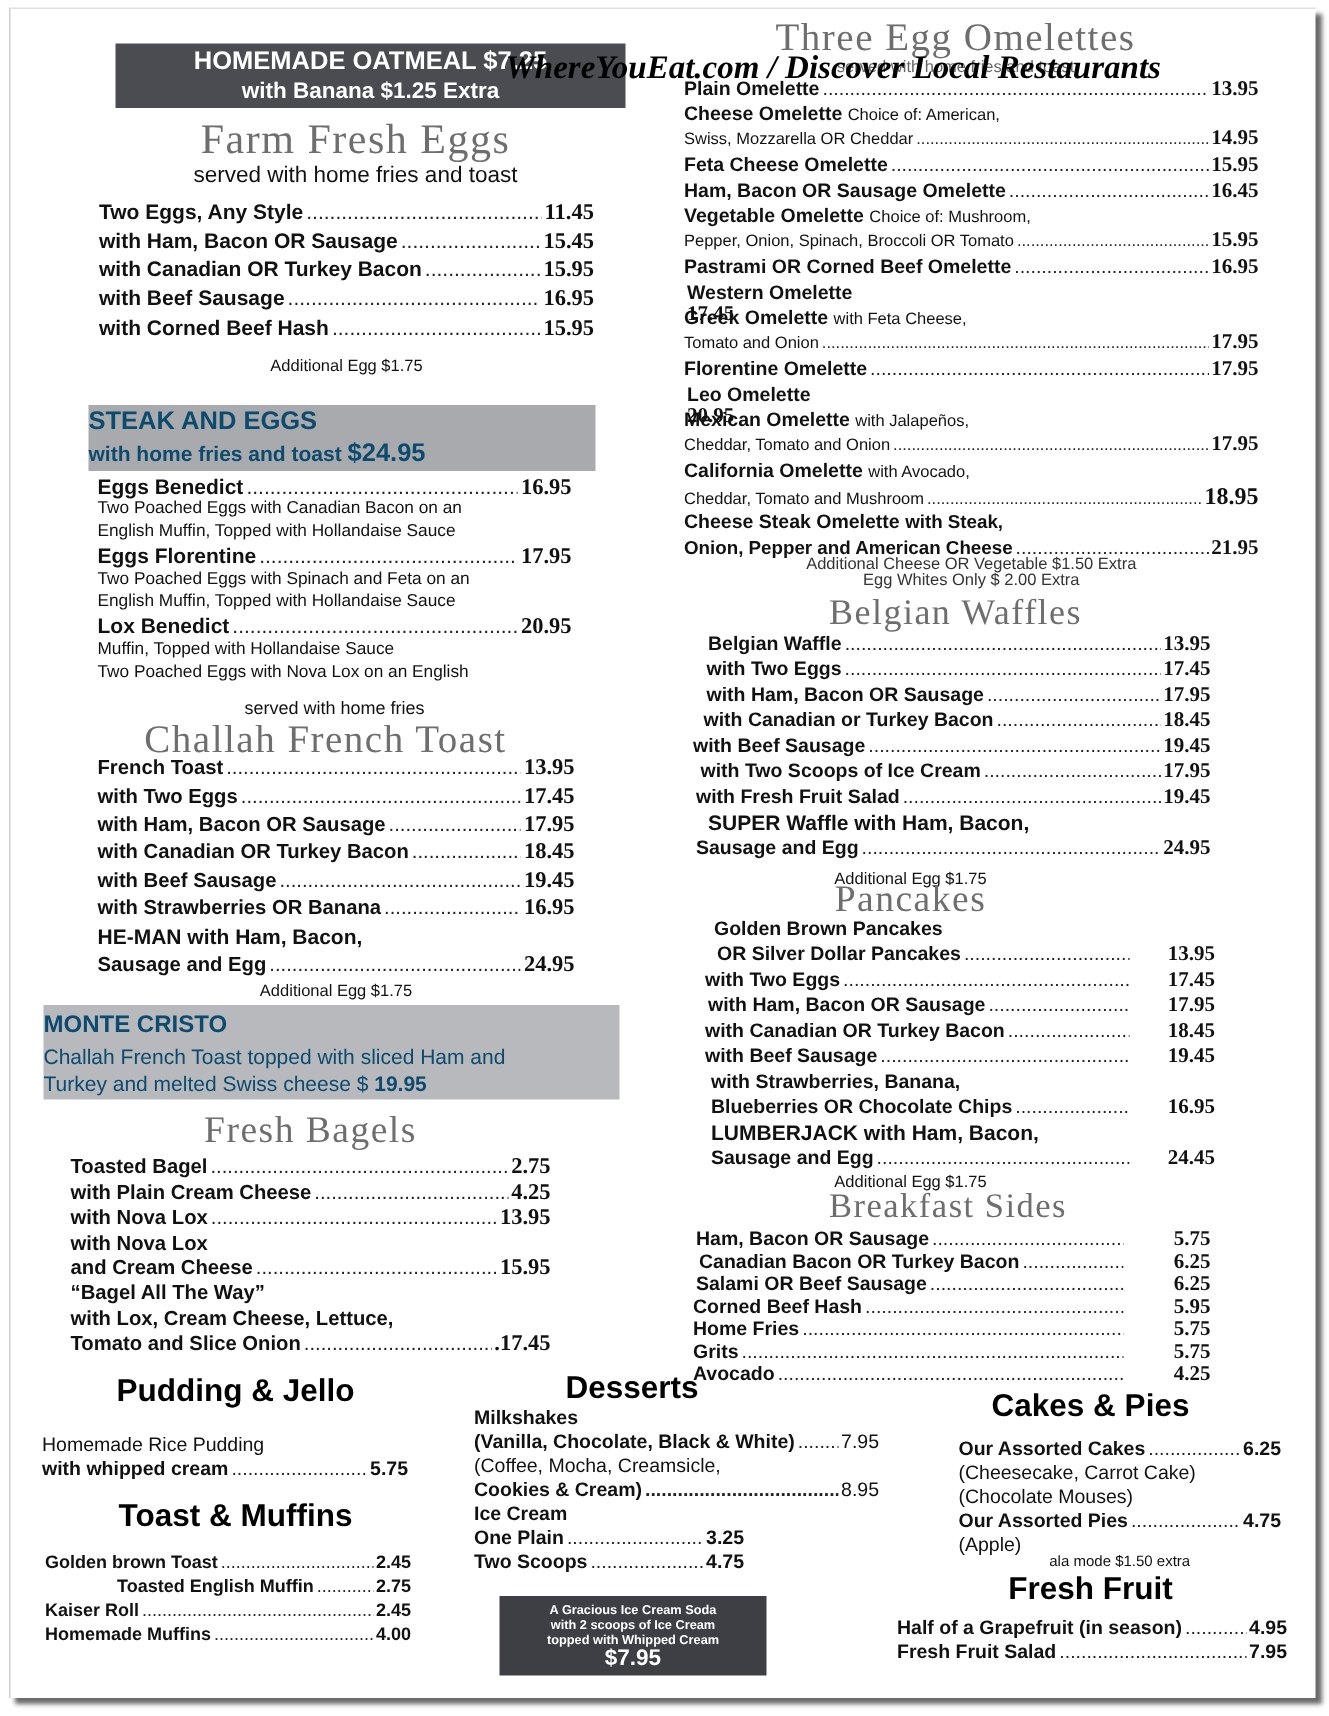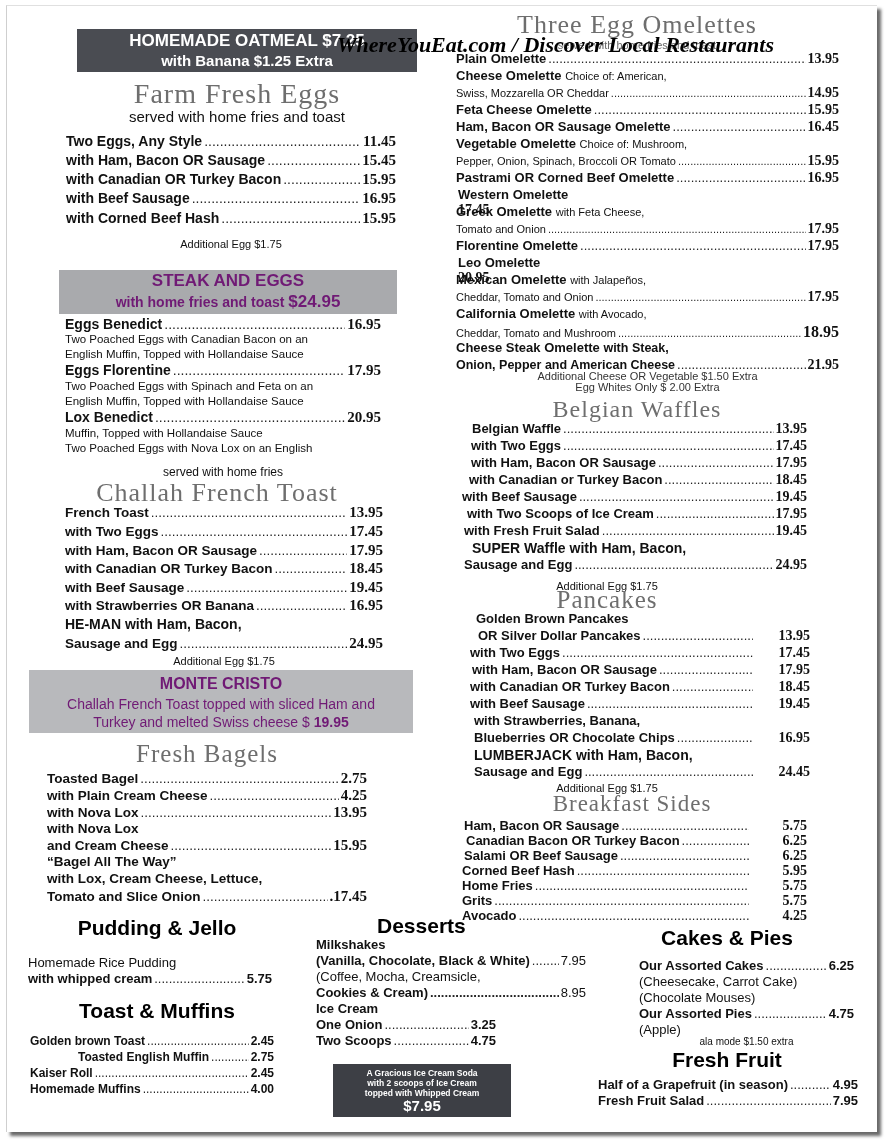--- a/index.html
+++ b/index.html
@@ -8,21 +8,21 @@
   .abs{position:absolute;}
   .serifhead{font-family:"Liberation Serif",serif;color:#6e6e6e;letter-spacing:1px;text-align:center;white-space:nowrap;}
   .row{display:flex;align-items:baseline;white-space:nowrap;}
   .row .name{font-weight:bold;}
   .row .dots{flex:1;overflow:hidden;margin:0 2px;color:#222;}
   .row .dots::after{content:"................................................................................................................................";}
   .row .price{font-family:"Liberation Serif",serif;font-weight:bold;}
   .desc{white-space:nowrap;}
   .note{text-align:center;font-size:11px;white-space:nowrap;}
   .box-dark{background:#4a4c52;color:#fff;text-align:center;font-weight:bold;}
-  .box-gray{background:#b9b9bc;color:#701a75;text-align:center;}
+  .box-gray{background:#b9b9bc;color:#0c4a6e;text-align:left;}
   .watermark{font-family:"Liberation Serif",serif;font-style:italic;font-weight:bold;font-size:22px;color:#000;white-space:nowrap;}
   .h-sans{font-weight:bold;color:#000;white-space:nowrap;text-align:center;}
   .plain{font-weight:normal;}
   .small{font-size:11px;}
 </style>
 </head>
 <body>
 
 <div class="page">
 
@@ -216,21 +216,21 @@
         <span>7.95</span>
       </div>
     <div class="desc" style="height:16px;">(Coffee, Mocha, Creamsicle,</div>
     <div class="row" style="height:16px;">
         <span class="name plain">Cookies &amp; Cream)</span>
         <span class="dots" style="font-weight:bold;"></span>
         <span>8.95</span>
       </div>
     <div style="font-weight:bold;height:16px;">Ice Cream</div>
     <div class="row" style="height:16px;width:180px;">
-        <span class="name plain">One Onion</span>
+        <span class="name plain">One Plain</span>
         <span class="dots"></span>
         <b>3.25</b>
       </div>
     <div class="row" style="height:16px;width:180px;">
         <span class="name plain">Two Scoops</span>
         <span class="dots"></span>
         <b>4.75</b>
       </div>
   </div>
   <div class="abs box-dark" style="left:326px;top:1058px;width:178px;height:53px;background:#3d3f45;font-size:8.5px;line-height:10px;">

